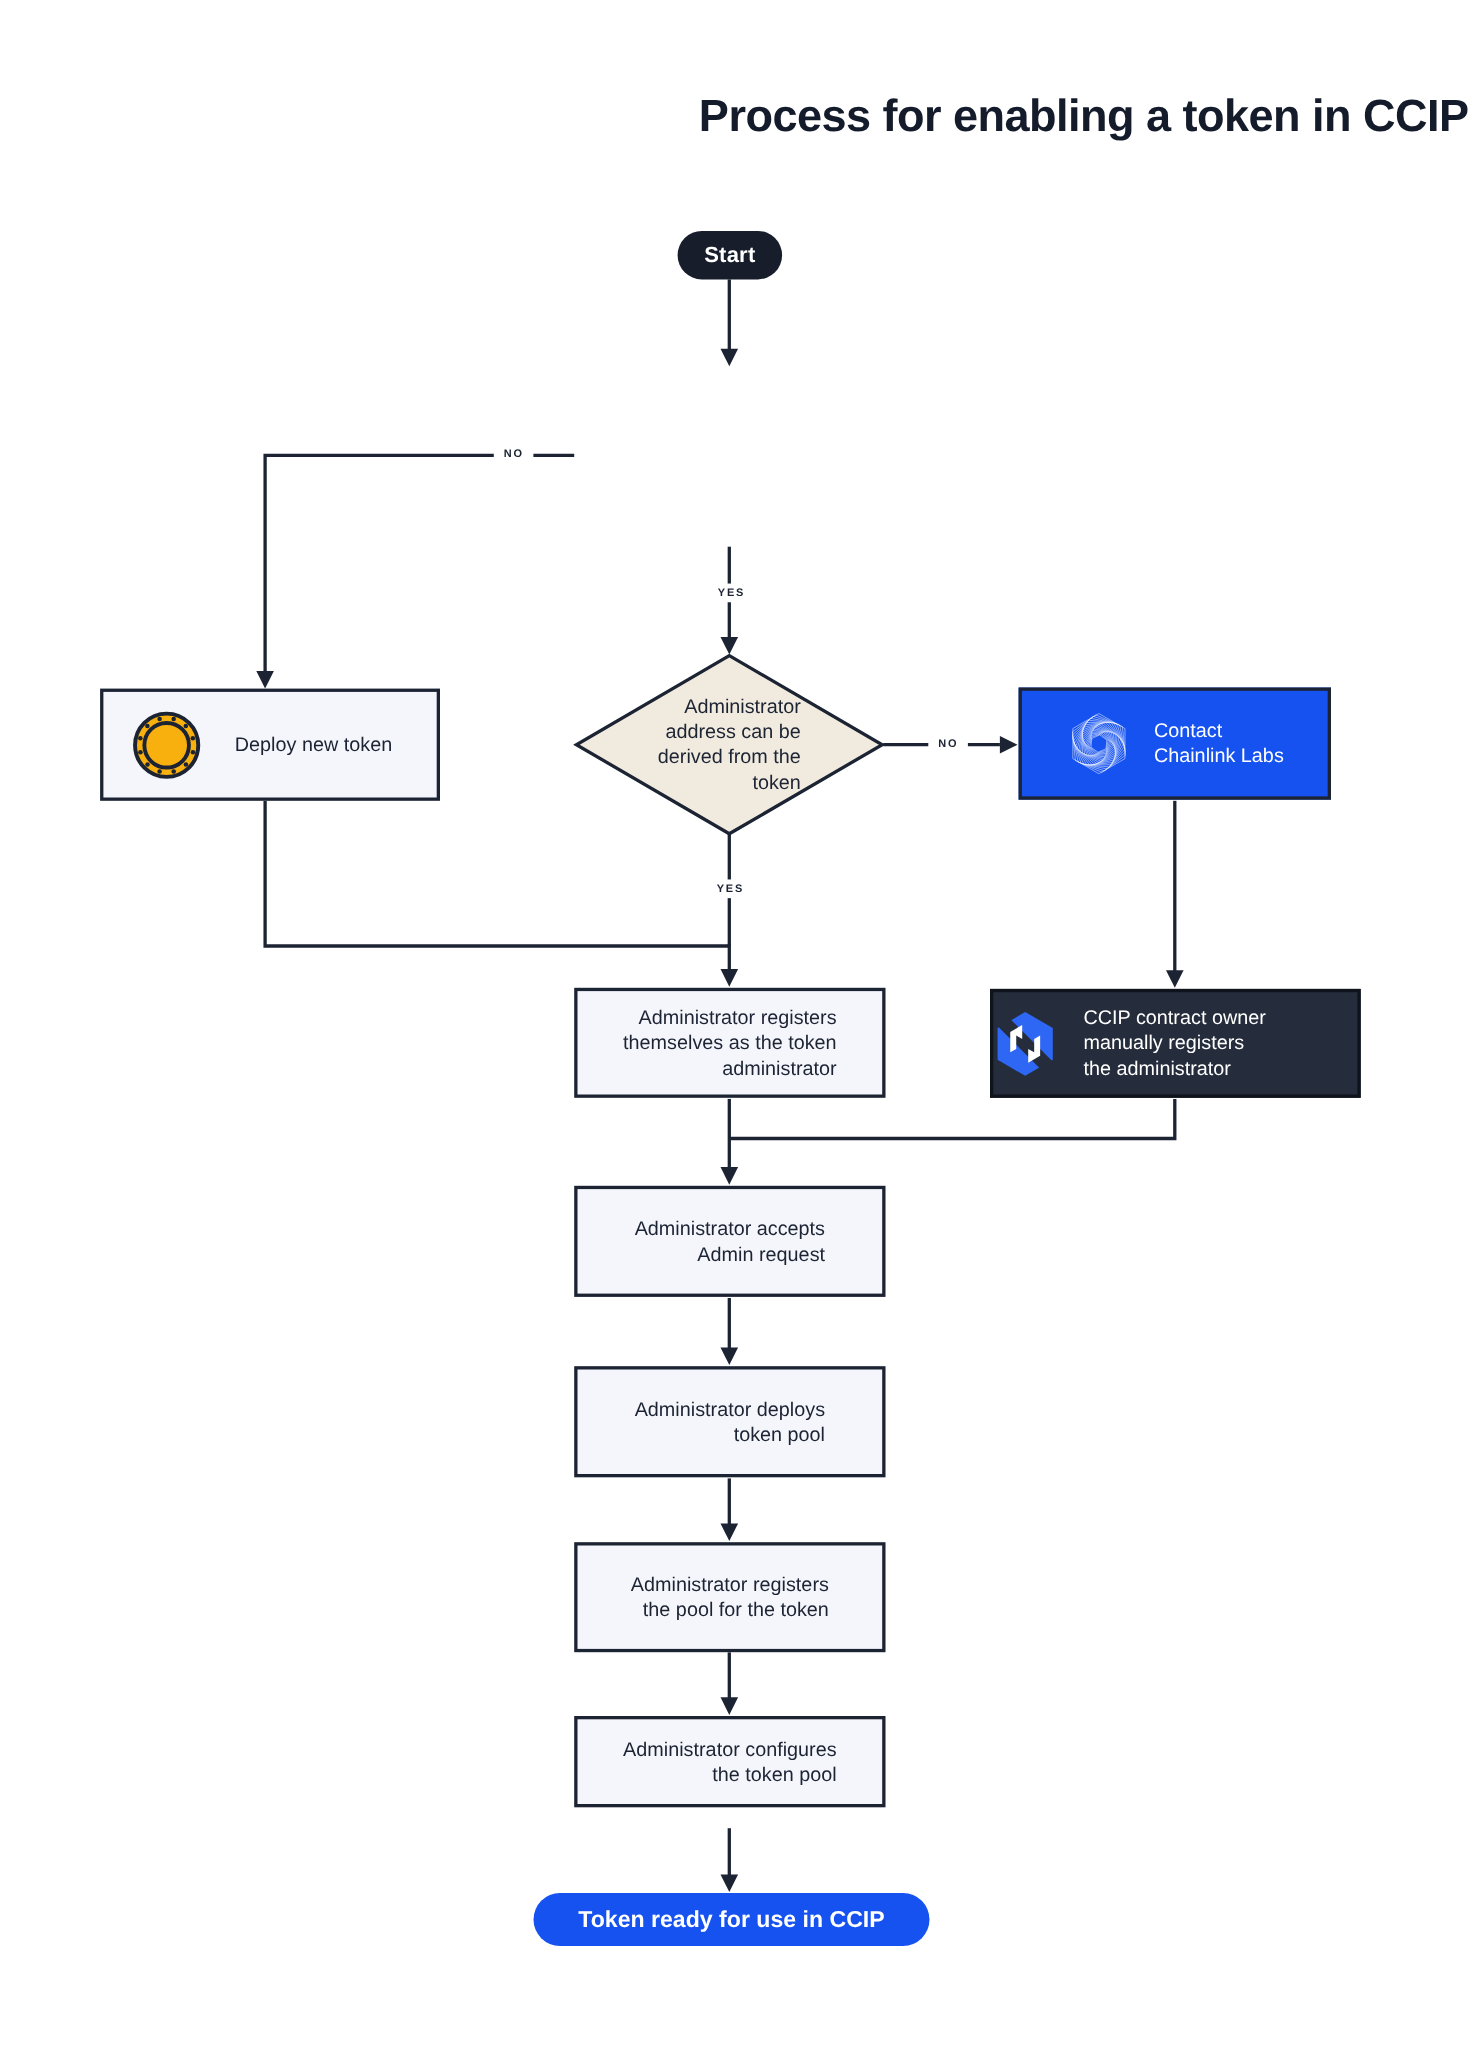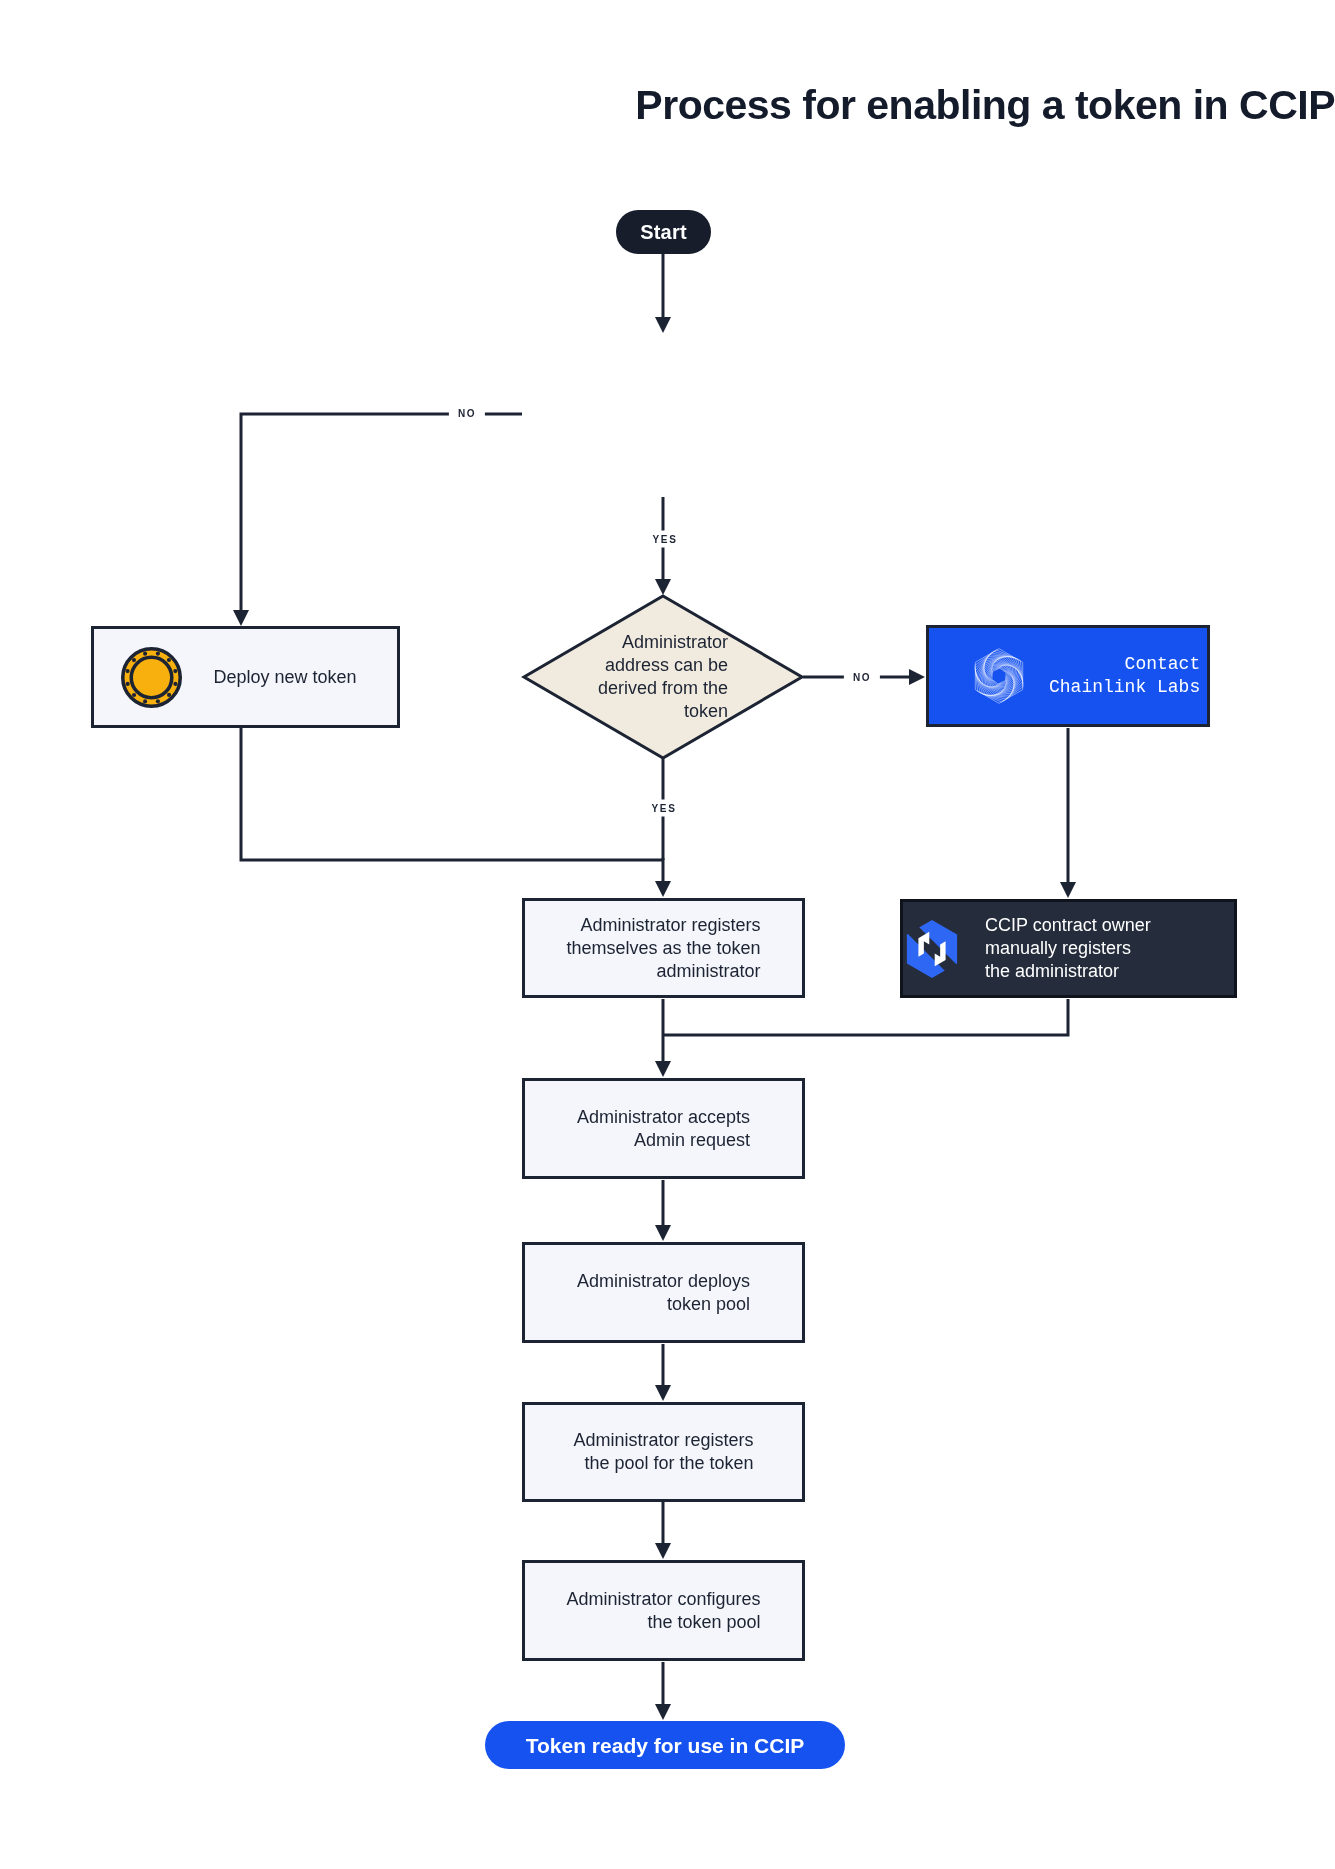--- a/index.html
+++ b/index.html
@@ -22,30 +22,30 @@
   .diamond svg{position:absolute;left:0;top:0;}
   .diamond .node-text{position:relative;z-index:1;max-width:170px;}
   .diamond-1{left:521px;top:331px;width:284px;height:166px;}
   .diamond-2{left:521px;top:594px;width:284px;height:166px;}
 
   .deploy-box{left:91px;top:626px;width:309px;height:102px;justify-content:flex-start;padding-left:26px;}
   .deploy-box .node-text{flex:1;text-align:center;padding-right:10px;}
 
   .contact-box{left:926px;top:625px;width:284px;height:102px;background:#1552F0;border:3px solid #1C2333;
     justify-content:flex-start;padding-left:40px;gap:20px;}
-  .contact-box .node-text{color:#fff;text-align:right;font-family:Liberation Mono, monospace;}
+  .contact-box .node-text{color:#fff;text-align:left;}
 
   .box-a{left:522px;top:898px;width:283px;height:100px;}
   .ccip-box{left:900px;top:899px;width:337px;height:99px;background:#252D3C;border:3px solid #0E131C;
     justify-content:flex-start;gap:24px;}
   .ccip-box .node-text{color:#fff;text-align:left;}
   .box-b{left:522px;top:1078px;width:283px;height:101px;}
   .box-c{left:522px;top:1242px;width:283px;height:101px;}
   .box-d{left:522px;top:1402px;width:283px;height:100px;}
-  .box-e{left:522px;top:1560px;width:283px;height:101px;}
+  .box-e{left:522px;top:1560px;width:283px;height:83px;}
 
   .pill-end{left:485px;top:1721px;width:360px;height:48px;border-radius:24px;background:#1552F0;}
   .pill-end .node-text{color:#fff;font-size:21px;font-weight:bold;}
 
   .edge-label{position:absolute;transform:translate(-50%,-50%);background:#ffffff;
     padding:3px 9px;font-size:10px;font-weight:bold;letter-spacing:1.6px;color:#1C2333;z-index:3;white-space:nowrap;}
   .lbl-no-1{left:467px;top:413px;}
   .lbl-yes-1{left:665px;top:539px;}
   .lbl-yes-2{left:664px;top:808px;}
   .lbl-no-2{left:862px;top:677px;}

